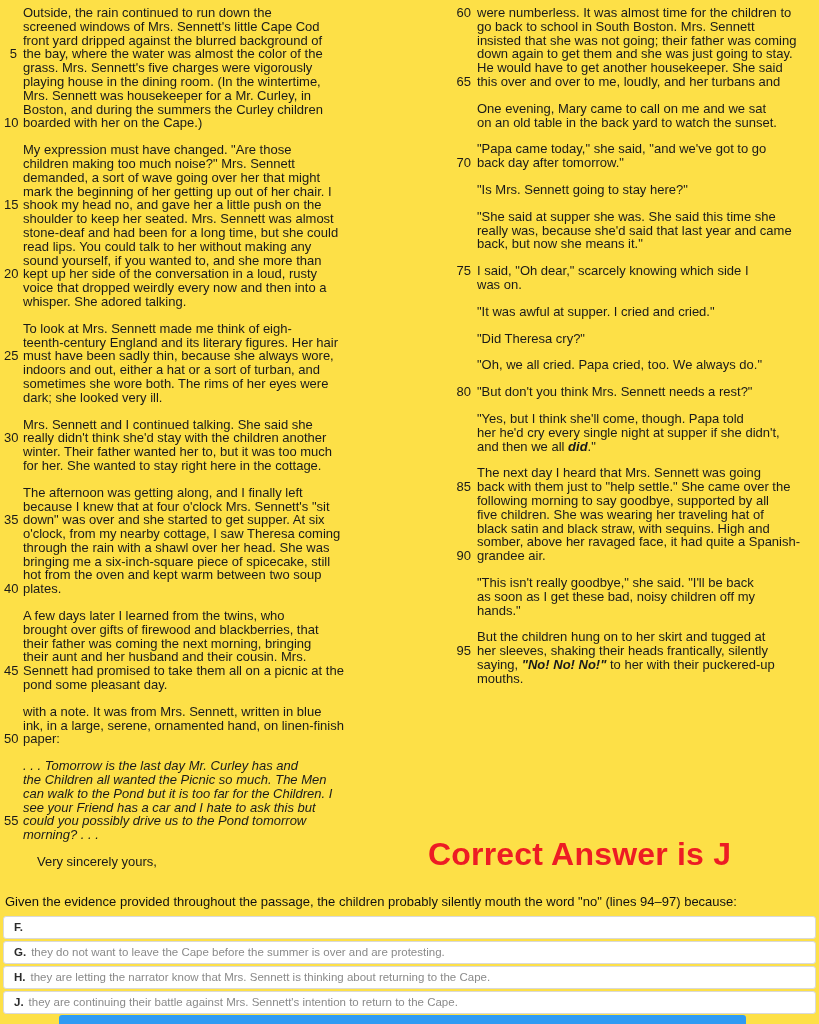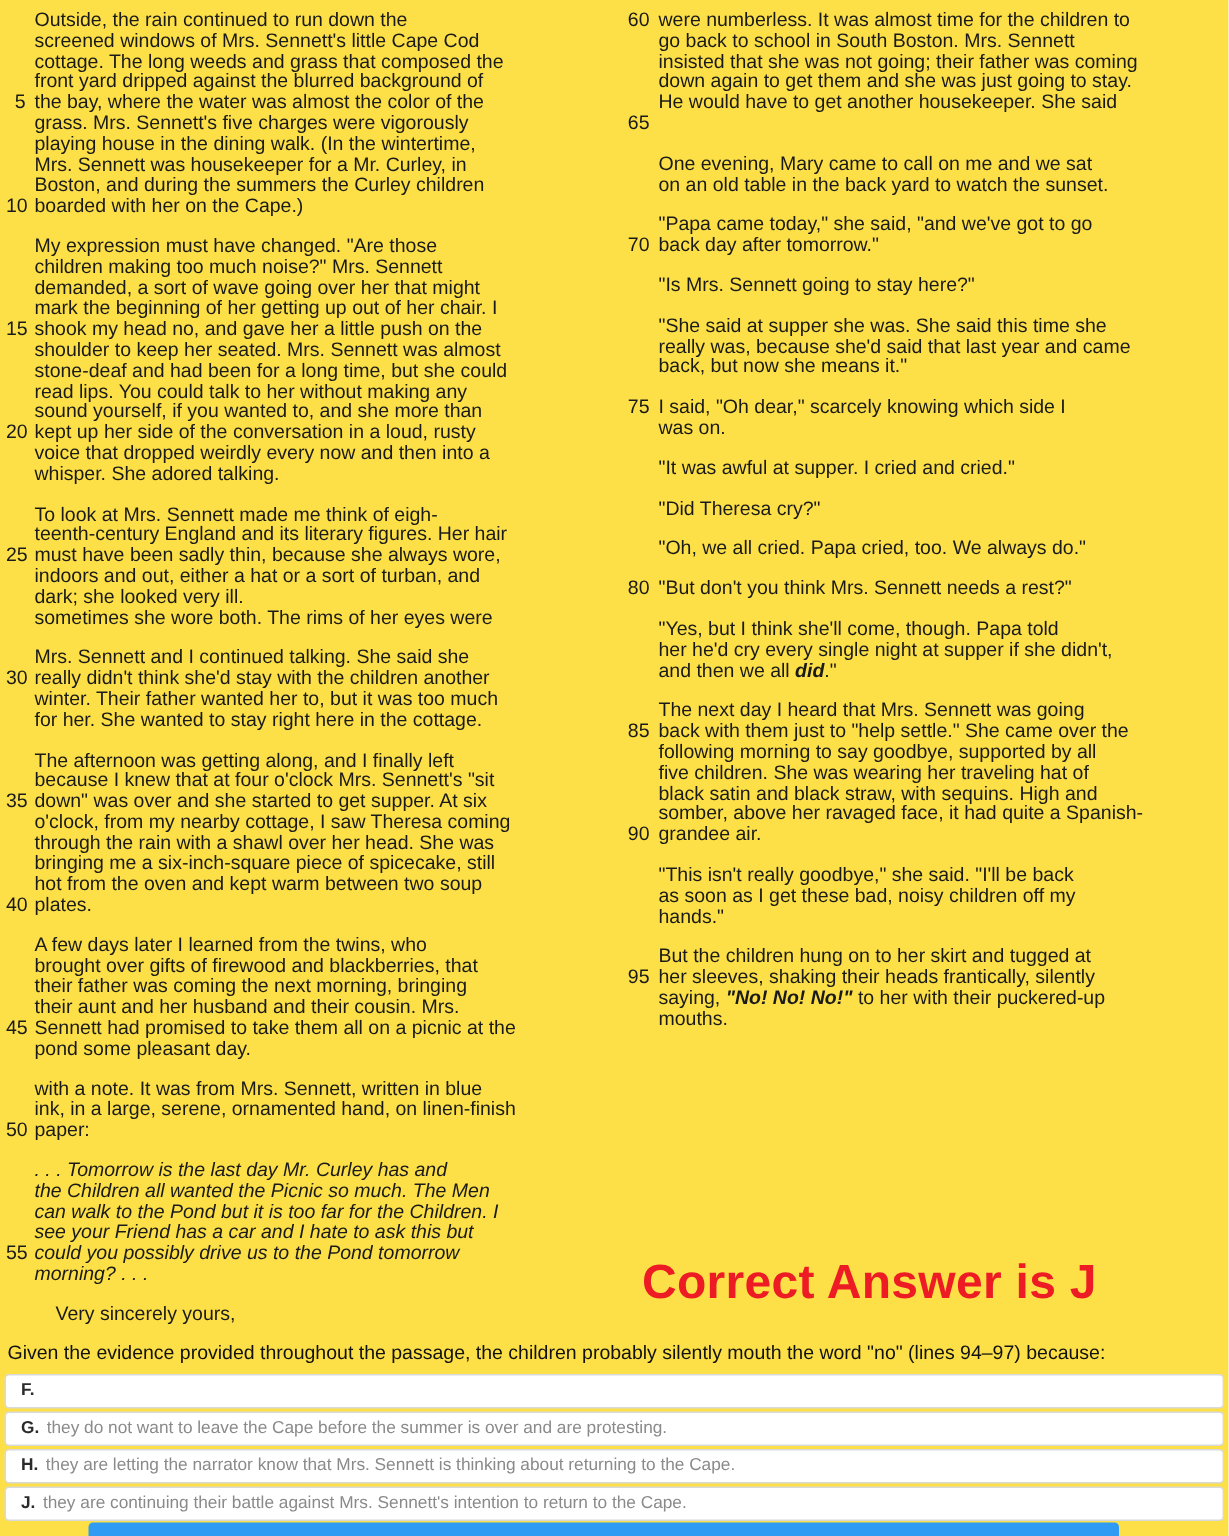--- a/index.html
+++ b/index.html
@@ -10,21 +10,21 @@
     --text_black:#1a1a1a;
   }
   html,body{margin:0;padding:0;background:#fff;}
   .page{
     position:relative;width:819px;height:1024px;overflow:hidden;background:#fde047;
     font-family:"Liberation Sans",sans-serif;color:var(--text_black);
   }
   .passage{position:absolute;top:6px;left:4px;display:flex;}
   .col{font-size:13px;}
   .col-left{width:412px;flex:none;}
-  .col-right{width:362px;flex:none;}
+  .col-right{width:362px;flex:none;margin-left:38px;}
   .para{margin:0 0 13px 0;}
   .pline{display:flex;line-height:13.8px;white-space:nowrap;}
   .lnum{flex:none;width:13px;text-align:right;margin-right:6px;color:var(--text_black);}
   .col-right .lnum{width:17px;}
   .ltext{flex:none;}
   .para.letter .ltext{font-style:italic;}
   .para.closing .ltext{padding-left:14px;}
   .it{font-style:italic;font-weight:bold;}
   .answer-banner{
     position:absolute;left:428px;top:836px;
@@ -57,37 +57,36 @@
           <div class="pline">
             <span class="lnum"></span>
             <span class="ltext">Outside, the rain continued to run down the</span>
           </div>
           <div class="pline">
             <span class="lnum"></span>
             <span class="ltext">screened windows of Mrs. Sennett's little Cape Cod</span>
           </div>
           <div class="pline">
             <span class="lnum"></span>
-            <span class="ltext">cottage. The long weeds and grass that composed the</span>
           </div>
           <div class="pline">
             <span class="lnum"></span>
             <span class="ltext">front yard dripped against the blurred background of</span>
           </div>
           <div class="pline">
             <span class="lnum">5</span>
             <span class="ltext">the bay, where the water was almost the color of the</span>
           </div>
           <div class="pline">
             <span class="lnum"></span>
             <span class="ltext">grass. Mrs. Sennett's five charges were vigorously</span>
           </div>
           <div class="pline">
             <span class="lnum"></span>
-            <span class="ltext">playing house in the dining walk. (In the wintertime,</span>
+            <span class="ltext">playing house in the dining room. (In the wintertime,</span>
           </div>
           <div class="pline">
             <span class="lnum"></span>
             <span class="ltext">Mrs. Sennett was housekeeper for a Mr. Curley, in</span>
           </div>
           <div class="pline">
             <span class="lnum"></span>
             <span class="ltext">Boston, and during the summers the Curley children</span>
           </div>
           <div class="pline">
@@ -157,25 +156,25 @@
           <div class="pline">
             <span class="lnum">25</span>
             <span class="ltext">must have been sadly thin, because she always wore,</span>
           </div>
           <div class="pline">
             <span class="lnum"></span>
             <span class="ltext">indoors and out, either a hat or a sort of turban, and</span>
           </div>
           <div class="pline">
             <span class="lnum"></span>
+            <span class="ltext">sometimes she wore both. The rims of her eyes were</span>
+          </div>
+          <div class="pline">
+            <span class="lnum"></span>
             <span class="ltext">dark; she looked very ill.</span>
-          </div>
-          <div class="pline">
-            <span class="lnum"></span>
-            <span class="ltext">sometimes she wore both. The rims of her eyes were</span>
           </div>
         </div>
         <div class="para">
           <div class="pline">
             <span class="lnum"></span>
             <span class="ltext">Mrs. Sennett and I continued talking. She said she</span>
           </div>
           <div class="pline">
             <span class="lnum">30</span>
             <span class="ltext">really didn't think she'd stay with the children another</span>
@@ -313,20 +312,21 @@
           <div class="pline">
             <span class="lnum"></span>
             <span class="ltext">down again to get them and she was just going to stay.</span>
           </div>
           <div class="pline">
             <span class="lnum"></span>
             <span class="ltext">He would have to get another housekeeper. She said</span>
           </div>
           <div class="pline">
             <span class="lnum">65</span>
+            <span class="ltext">this over and over to me, loudly, and her turbans and</span>
           </div>
         </div>
         <div class="para">
           <div class="pline">
             <span class="lnum"></span>
             <span class="ltext">One evening, Mary came to call on me and we sat</span>
           </div>
           <div class="pline">
             <span class="lnum"></span>
             <span class="ltext">on an old table in the back yard to watch the sunset.</span>

